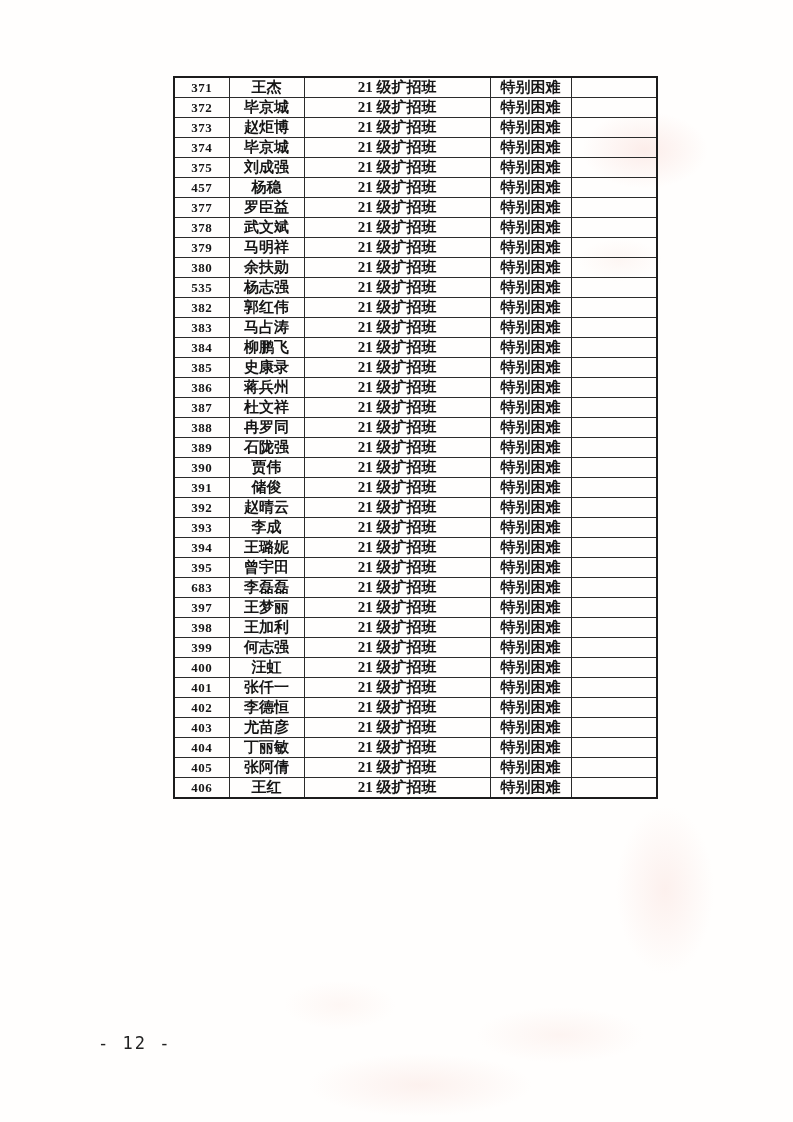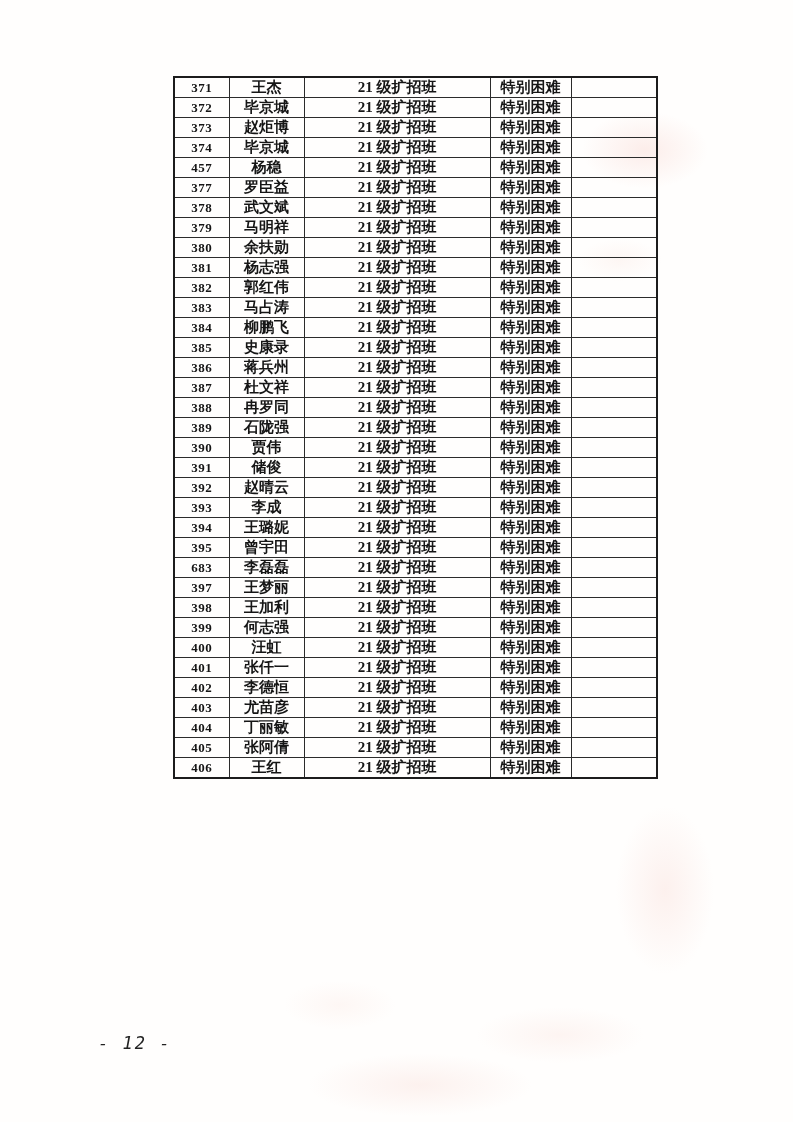--- a/index.html
+++ b/index.html
@@ -64,21 +64,20 @@
     margin-left: 21px;
   }
   .page-footer {
     position: absolute;
     left: 98px;
     top: 1033px;
     font-family: "DejaVu Sans Mono", "Liberation Mono", monospace;
     font-size: 17px;
     color: #222;
     letter-spacing: 2px;
-    font-style: italic;
   }
 </style>
 </head>
 <body>
 
 <div class="scan-page">
 
   <table class="roster">
     <colgroup>
       <col style="width:55px">
@@ -110,20 +109,27 @@
       <td class="c-note"></td>
     </tr>
         <tr>
       <td class="c-no">374</td>
       <td class="c-name">毕京城</td>
       <td class="c-class">21 级扩招班</td>
       <td class="c-status">特别困难</td>
       <td class="c-note"></td>
     </tr>
         <tr>
+      <td class="c-no">375</td>
+      <td class="c-name">刘成强</td>
+      <td class="c-class">21 级扩招班</td>
+      <td class="c-status">特别困难</td>
+      <td class="c-note"></td>
+    </tr>
+        <tr>
       <td class="c-no">457</td>
       <td class="c-name">杨稳</td>
       <td class="c-class">21 级扩招班</td>
       <td class="c-status">特别困难</td>
       <td class="c-note"></td>
     </tr>
         <tr>
       <td class="c-no">377</td>
       <td class="c-name">罗臣益</td>
       <td class="c-class">21 级扩招班</td>
@@ -145,21 +151,21 @@
       <td class="c-note"></td>
     </tr>
         <tr>
       <td class="c-no">380</td>
       <td class="c-name">余扶勋</td>
       <td class="c-class">21 级扩招班</td>
       <td class="c-status">特别困难</td>
       <td class="c-note"></td>
     </tr>
         <tr>
-      <td class="c-no">381</td>
+      <td class="c-no">535</td>
       <td class="c-name">杨志强</td>
       <td class="c-class">21 级扩招班</td>
       <td class="c-status">特别困难</td>
       <td class="c-note"></td>
     </tr>
         <tr>
       <td class="c-no">382</td>
       <td class="c-name">郭红伟</td>
       <td class="c-class">21 级扩招班</td>
       <td class="c-status">特别困难</td>

